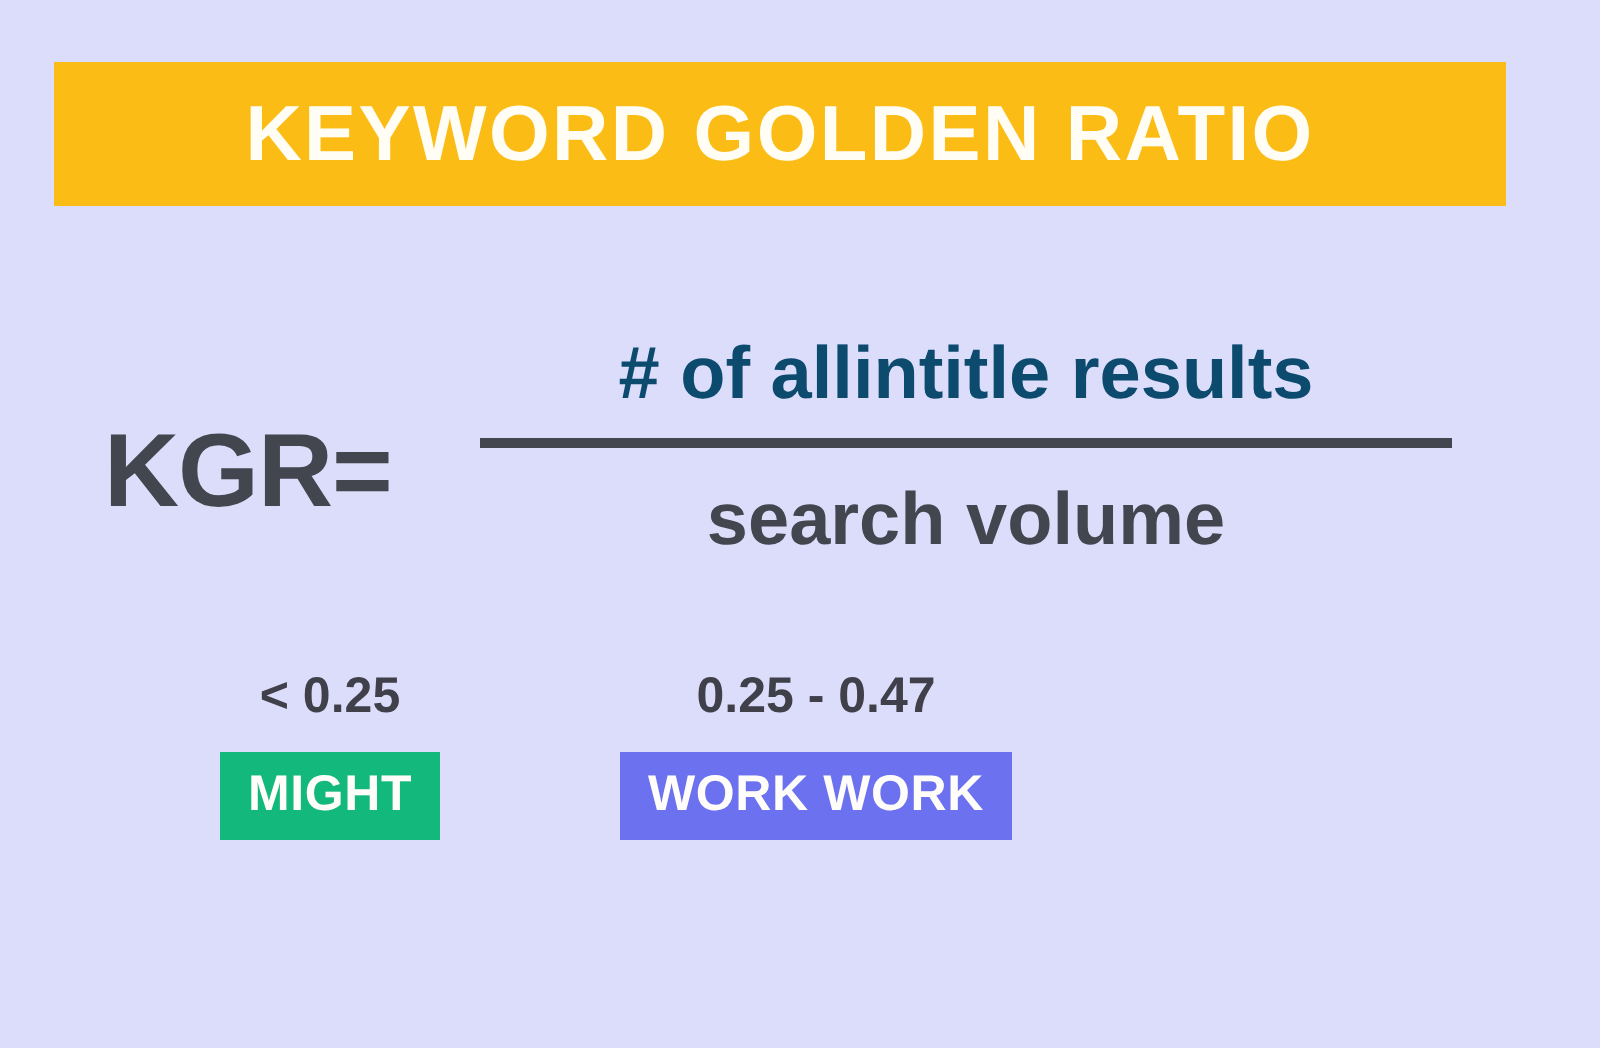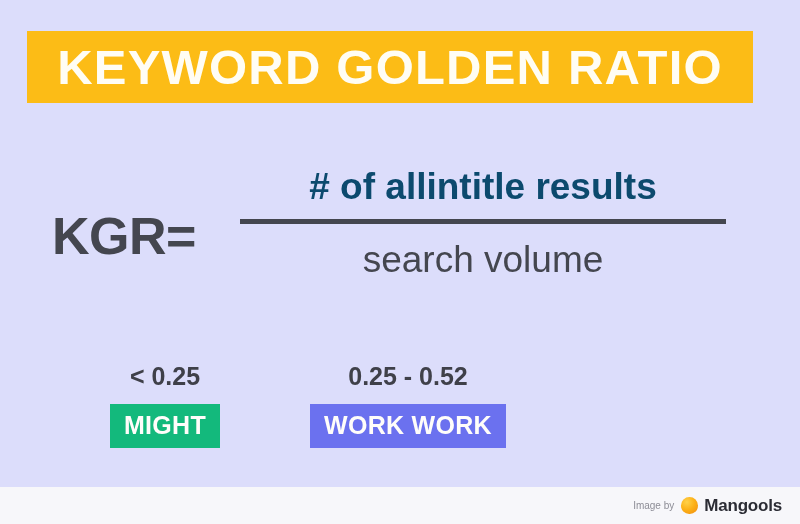--- a/index.html
+++ b/index.html
@@ -32,21 +32,21 @@
     width: 726px;
     height: 72px;
     background: #fcbc16;
     display: flex;
     align-items: center;
     justify-content: center;
     box-sizing: border-box;
   }
   .title-text {
     color: #fffdf4;
-    font-size: 49px;
+    font-size: 39px;
     font-weight: bold;
     letter-spacing: 1.2px;
     line-height: 1;
     white-space: nowrap;
     text-transform: uppercase;
   }
 
   
   .formula {
     position: absolute;
@@ -81,32 +81,32 @@
     padding-bottom: 14px;
   }
   .fraction-bar {
     height: 5px;
     background: #44464f;
     width: 486px;
     margin: 0 auto;
   }
   .denominator {
     font-size: 37px;
-    font-weight: normal;
+    font-weight: bold;
     color: #44464f;
     line-height: 1.0;
     white-space: nowrap;
     padding-top: 17px;
   }
 
   
   .legend {
     position: absolute;
     left: 0;
-    top: 364px;
+    top: 336px;
     width: 800px;
     height: 90px;
   }
   .legend-col {
     position: absolute;
     text-align: center;
   }
   .legend-col.c0 { left: 60px;  width: 210px; }
   .legend-col.c1 { left: 303px; width: 210px; }
   .legend-col.c2 { left: 555px; width: 175px; }
@@ -189,28 +189,23 @@
   </div>
 
   <div class="legend">
 
     <div class="legend-col c0">
       <div class="legend-range">&lt; 0.25</div>
       <div class="legend-badge badge-great">MIGHT</div>
     </div>
 
     <div class="legend-col c1">
-      <div class="legend-range">0.25 - 0.52</div>
+      <div class="legend-range">0.25 - 0.47</div>
       <div class="legend-badge badge-might-work">WORK WORK</div>
     </div>
 
     <div class="legend-col c2">
     </div>
 
   </div>
 
-  <div class="footer">
-    <span class="footer-credit">Image by</span>
-    <span class="mango-logo"></span>
-    <span class="footer-brand">Mangools</span>
-  </div>
 
 </div>
 
 </body></html>

